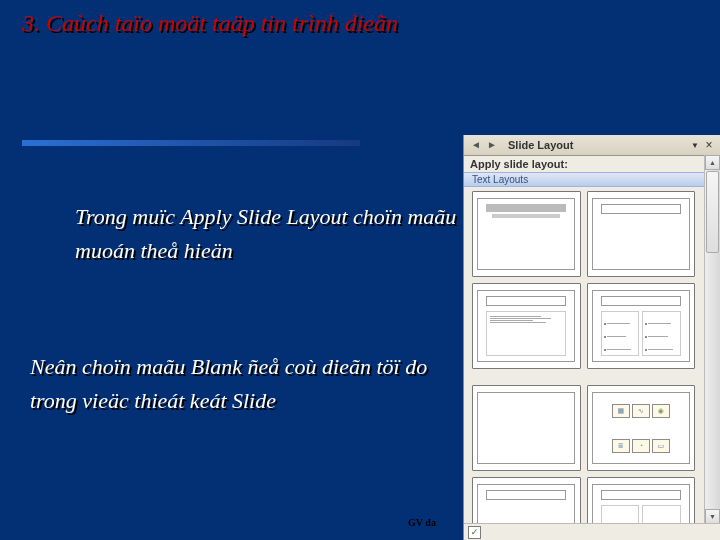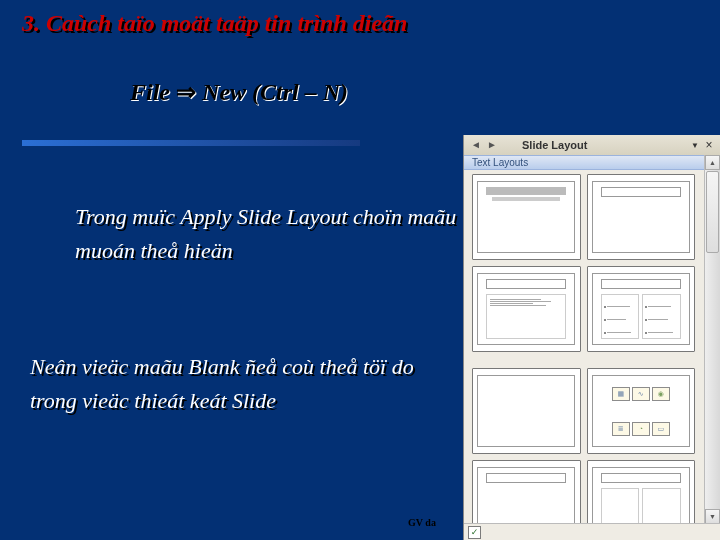--- a/index.html
+++ b/index.html
@@ -1,29 +1,29 @@
 <!DOCTYPE html>
 <html><head>
 <meta charset="utf-8">
 <style>
   html,body{margin:0;padding:0;width:720px;height:540px;overflow:hidden;font-family:Georgia,"Times New Roman",serif;}
   .slide{position:relative;width:720px;height:540px;background:#033074;}
-  .heading{position:absolute;left:22px;top:10px;font-style:italic;font-weight:bold;font-size:24px;color:#cc0000;text-shadow:2px 2px 0 #000;}
+  .heading{position:absolute;left:22px;top:10px;font-style:italic;font-weight:normal;font-size:24px;color:#cc0000;text-shadow:2px 2px 0 #000;}
   .sub{position:absolute;left:130px;top:78px;font-style:italic;font-weight:bold;font-size:24px;color:#000;text-shadow:1px 1px 0 #fff;}
   .arrow{font-style:normal;font-family:"Segoe UI Symbol","Arial";}
   .rule{position:absolute;left:22px;top:140px;width:338px;height:6px;background:linear-gradient(to right,#2b6fd5,#163a80);}
   .p1{position:absolute;left:30px;top:200px;width:420px;font-style:italic;font-size:22px;color:#fff;text-shadow:2px 2px 0 #000;line-height:1.55;margin-left:45px;}
   .p2{position:absolute;left:30px;top:350px;width:420px;font-style:italic;font-size:22px;color:#fff;text-shadow:2px 2px 0 #000;line-height:1.55;}
   .credit{position:absolute;left:408px;bottom:12px;font-size:10px;font-weight:bold;color:#000;}
 
   
   .pane{position:absolute;right:0;top:135px;bottom:0;width:256px;background:#efece4;border-left:1px solid #888;font-family:Tahoma,Arial,sans-serif;font-size:11px;}
   .pane .ph{height:20px;display:flex;align-items:center;padding:0 4px;background:linear-gradient(#e7e3d6,#d7d2c0);border-bottom:1px solid #9a968a;}
   .pane .ph .navicon{width:14px;height:14px;display:flex;align-items:center;justify-content:center;border:1px solid transparent;color:#555;font-size:10px;line-height:1;cursor:default;}
-  .pane .ph .title{flex:1;margin-left:22px;font-weight:bold;color:#333;}
+  .pane .ph .title{flex:1;margin-left:8px;font-weight:bold;color:#333;}
   .pane .ph .menuicon{width:14px;color:#333;font-size:8px;text-align:center;}
   .pane .ph .close{width:14px;color:#333;font-size:12px;text-align:center;}
   .section-lbl{font-weight:bold;color:#333;padding:3px 6px 2px 6px;}
   .bar{height:13px;background:linear-gradient(#dfe7f5,#b9cdec);border-top:1px solid #9bb3dd;border-bottom:1px solid #9bb3dd;padding-left:8px;font-weight:normal;color:#33517c;line-height:13px;font-size:10px;}
   .grid{padding:4px 4px 6px 8px;}
   .row{display:flex;margin-bottom:6px;}
   .th{width:112px;height:84px;background:#fff;border:1px solid #777;border-radius:1px;margin-right:6px;display:flex;align-items:center;justify-content:center;}
   .th-inner{width:96px;height:70px;border:1px solid #999;background:#fff;display:flex;flex-direction:column;}
   .tl{height:8px;margin:5px 8px 3px 8px;border:1px solid #999;}
   .tlf{height:8px;margin:5px 8px 2px 8px;background:#bbb;}
@@ -41,40 +41,38 @@
   .foot{position:absolute;bottom:0;left:0;right:0;height:16px;display:flex;align-items:center;padding:0 4px;background:#efece4;border-top:1px solid #bbb;}
   .cb{width:11px;height:11px;border:1px solid #7b7b7b;background:#fff;margin-right:4px;display:flex;align-items:center;justify-content:center;color:#2a6e2a;font-size:9px;line-height:1;}
   .content-area{position:absolute;top:20px;left:0;right:15px;bottom:16px;overflow:hidden;}
 </style>
 </head>
 <body>
 
 <div class="slide">
   <div class="heading">3. Caùch taïo moät taäp tin trình dieãn</div>
 
-  <div class="sub">
-    <span>File </span><span class="arrow">⇒</span><span> New (Ctrl – N)</span>
-  </div>
 
   <div class="rule"></div>
 
   <div class="p1">Trong muïc Apply Slide Layout choïn maãu muoán theå hieän</div>
-  <div class="p2">Neân vieäc maãu Blank ñeå coù theå töï do trong vieäc thieát keát Slide</div>
+  <div class="p2">Neân choïn maãu Blank ñeå coù dieãn töï do trong vieäc thieát keát Slide</div>
   <div class="credit">GV da</div>
 
   <div class="pane">
     <div class="ph">
       <div class="navicon">◄</div>
       <div class="navicon">►</div>
       <div class="title">Slide Layout</div>
       <div class="menuicon">▼</div>
       <div class="close">×</div>
     </div>
 
     <div class="content-area">
+      <div class="section-lbl">Apply slide layout:</div>
       <div class="bar">Text Layouts</div>
       <div class="grid">
         <div class="row">
           <div class="th">
             <div class="th-inner">
                 <div class="tlf"></div>
                 <div style="height:4px;margin:0 14px;background:#ccc;"></div>
                 <div style="flex:1"></div>
               </div>
           </div>

